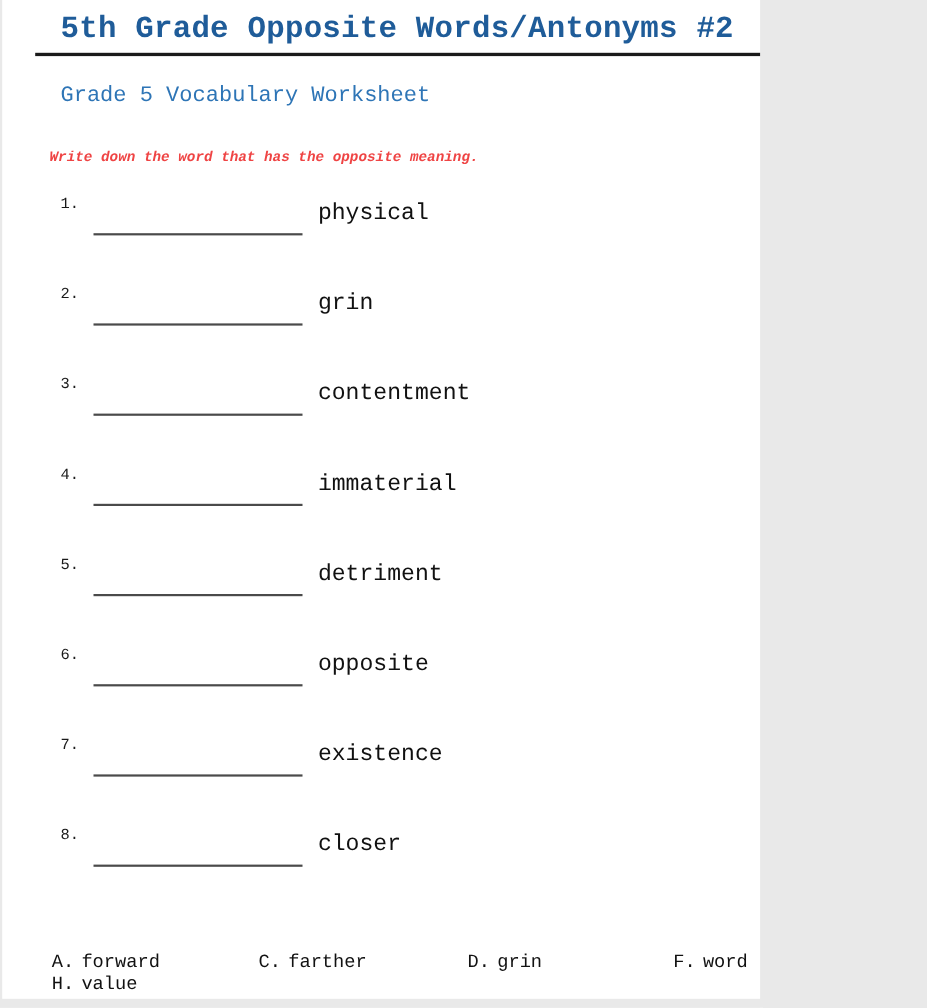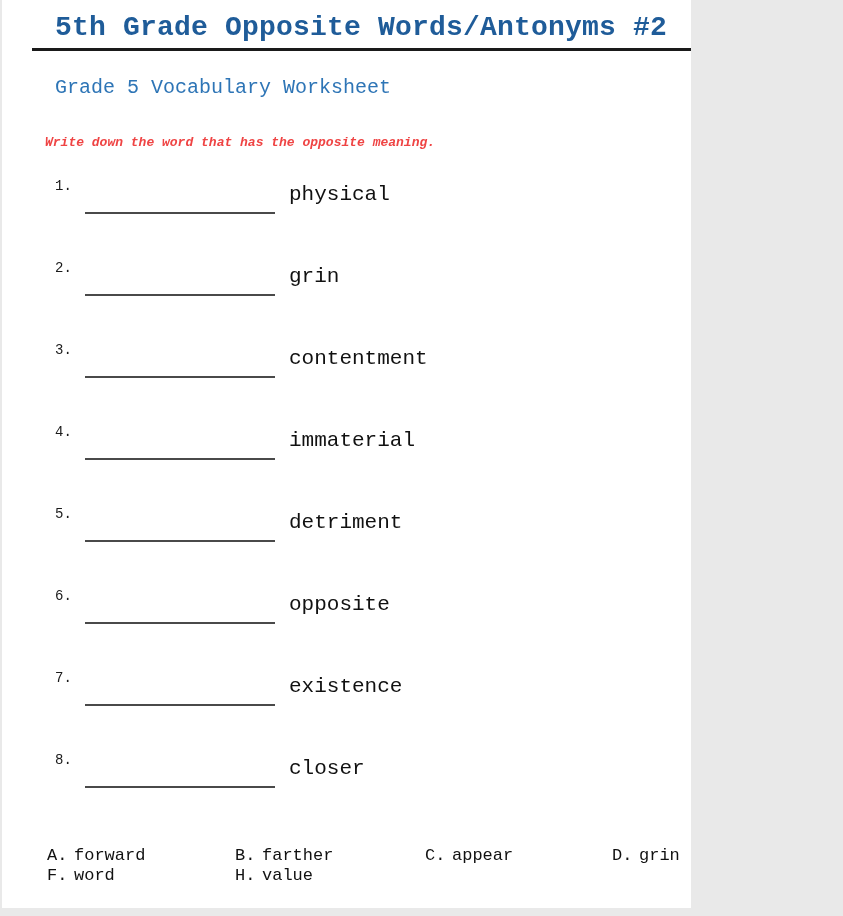--- a/index.html
+++ b/index.html
@@ -79,21 +79,21 @@
     margin-right: 14px;
     flex: 0 0 auto;
   }
   .q-word {
     font-size: 21px;
     color: #111111;
     padding-top: 9px;
   }
   
   .answer-bank {
-    margin-top: 16px;
+    margin-top: 36px;
     margin-left: -8px;
     display: grid;
     grid-template-columns: 188px 190px 187px 190px;
     row-gap: 1px;
     font-size: 17px;
     color: #111111;
   }
   .answer-item .letter {
     display: inline-block;
     width: 27px;
@@ -151,24 +151,21 @@
         <span class="q-blank"></span>
         <span class="q-word">closer</span>
       </div>
     </div>
 
     <div class="answer-bank">
       <div class="answer-item">
         <span class="letter">A.</span><span class="word">forward</span>
       </div>
       <div class="answer-item">
-        <span class="letter">B.</span><span class="word">farther</span>
-      </div>
-      <div class="answer-item">
-        <span class="letter">C.</span><span class="word">appear</span>
+        <span class="letter">C.</span><span class="word">farther</span>
       </div>
       <div class="answer-item">
         <span class="letter">D.</span><span class="word">grin</span>
       </div>
       <div class="answer-item">
         <span class="letter">F.</span><span class="word">word</span>
       </div>
       <div class="answer-item">
         <span class="letter">H.</span><span class="word">value</span>
       </div>

